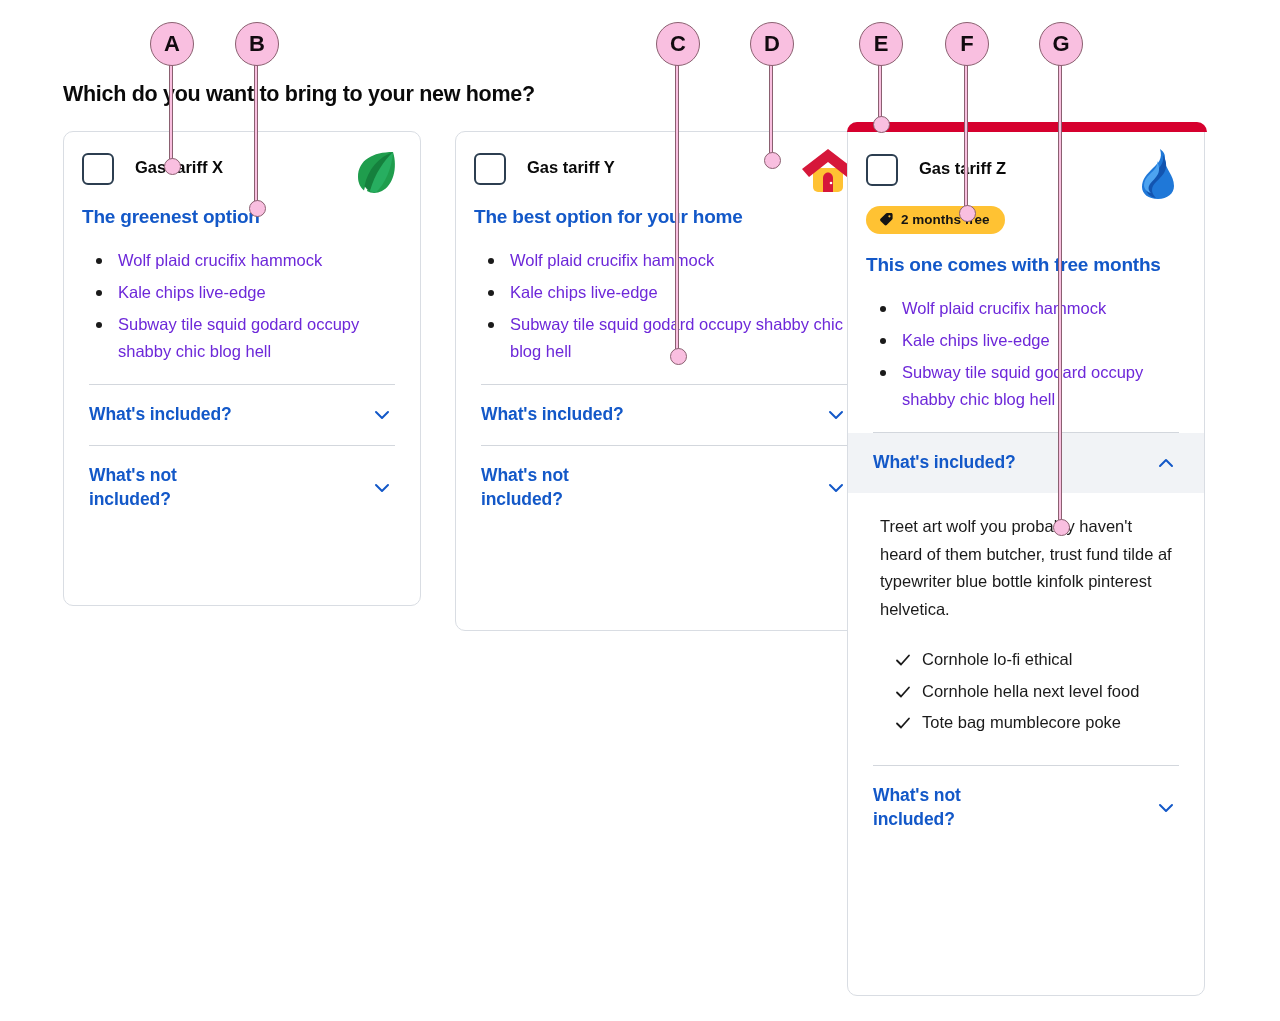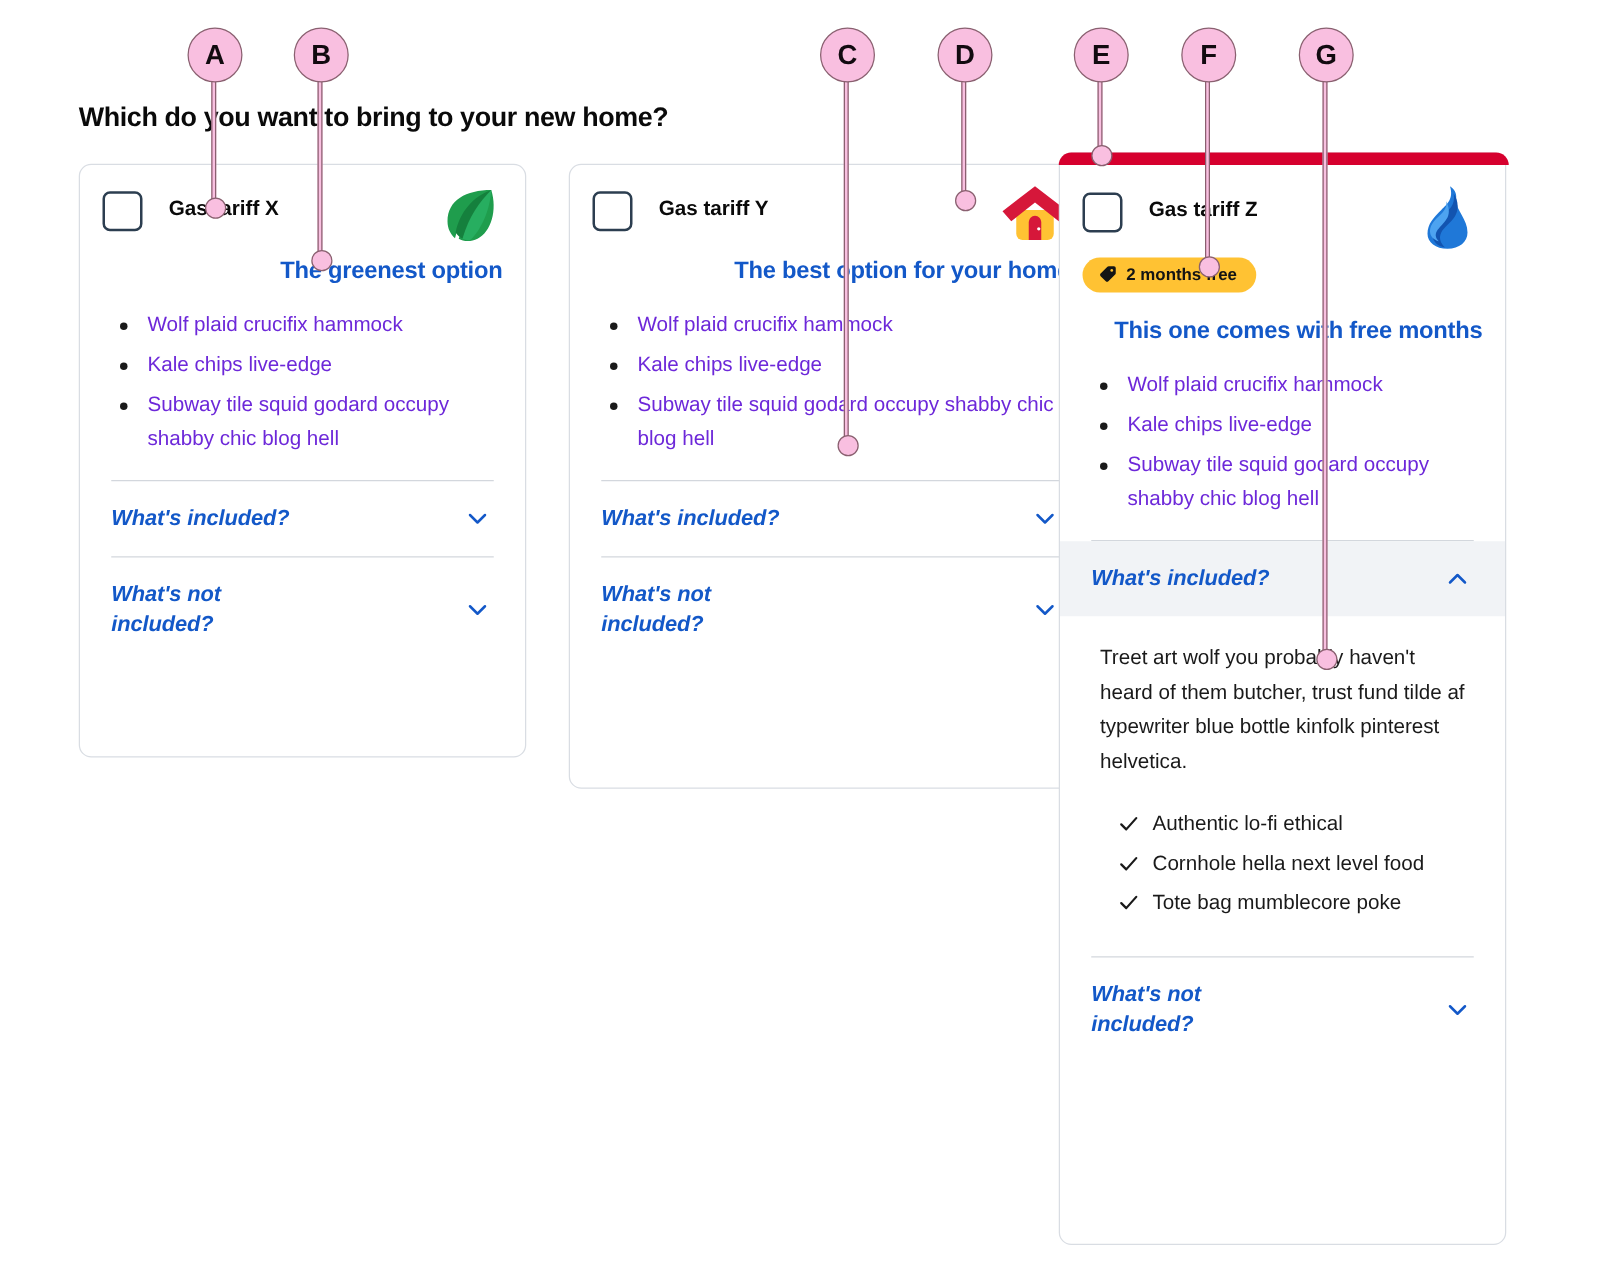--- a/index.html
+++ b/index.html
@@ -98,21 +98,20 @@
   .badge svg { display: block; }
 
   
   .headline {
     color: #1358c8;
     font-size: 19px;
     font-weight: bold;
     line-height: 1.33;
     margin-top: 19px;
     letter-spacing: -0.2px;
-    text-align: right;
   }
   #card-3 .headline { margin-top: 18px; }
 
   
   ul.bullets {
     list-style: none;
     margin: 18px 0 0 0;
     padding: 0 0 0 14px;
   }
   ul.bullets li {
@@ -158,21 +157,20 @@
     height: 1px;
     background: #d3d7dd;
     margin: 18px 7px 0 7px;
   }
   .acc {
     display: flex;
     align-items: center;
     justify-content: space-between;
     padding: 18px 10px 18px 7px;
     cursor: pointer;
-    font-style: italic;
   }
   .acc-label {
     color: #1358c8;
     font-size: 17.5px;
     font-weight: bold;
     line-height: 1.36;
     max-width: 200px;
     letter-spacing: -0.1px;
   }
   .chev { width: 20px; height: 20px; color: #1358c8; flex: 0 0 auto; }
@@ -367,21 +365,21 @@
 
       <div class="acc-body">
         <div>Treet art wolf you probably haven't heard of them butcher, trust fund tilde af typewriter blue bottle kinfolk pinterest helvetica.</div>
         <ul class="checks">
           <li>
             <span class="chk">
               <svg viewBox="0 0 18 18" width="18" height="18" fill="none" stroke="currentColor" stroke-width="1.8" stroke-linecap="round" stroke-linejoin="round">
                   <polyline points="3,9.5 7,13.5 15,4.5"></polyline>
                 </svg>
             </span>
-            <span>Authentic lo-fi ethical</span>
+            <span>Cornhole lo-fi ethical</span>
           </li>
           <li>
             <span class="chk">
               <svg viewBox="0 0 18 18" width="18" height="18" fill="none" stroke="currentColor" stroke-width="1.8" stroke-linecap="round" stroke-linejoin="round">
                   <polyline points="3,9.5 7,13.5 15,4.5"></polyline>
                 </svg>
             </span>
             <span>Cornhole hella next level food</span>
           </li>
           <li>

